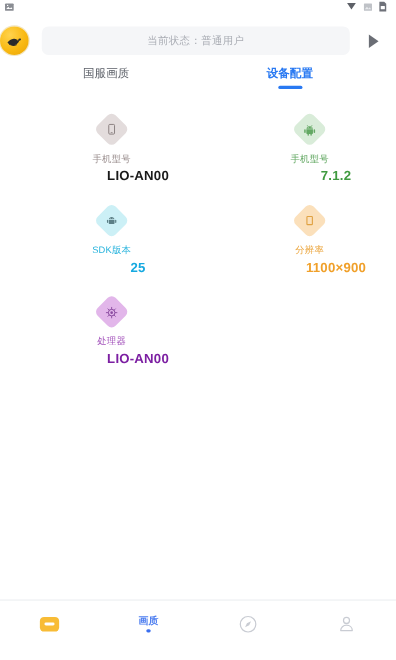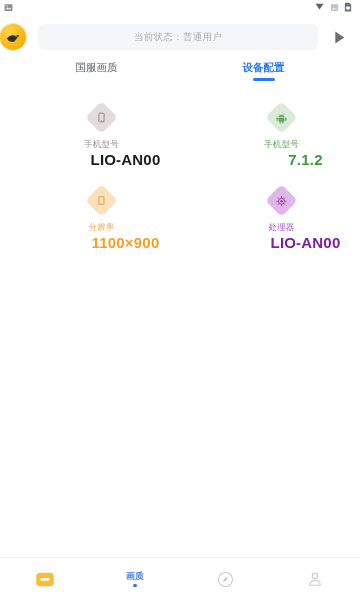--- a/index.html
+++ b/index.html
@@ -130,32 +130,32 @@
     margin-bottom: 9px;
   }
   .diamond > * { transform: rotate(-45deg); display:block; }
   .card-label {
     font-size: 8.5px;
     line-height: 12px;
     margin-bottom: 3px;
     letter-spacing: .2px;
   }
   .card-value {
-    font-size: 15px;
+    font-size: 12px;
     font-weight: bold;
     line-height: 14px;
     letter-spacing: .2px;
     padding-left: 48px;
   }
 
   
   .bottom-nav {
     position: absolute;
     left: 0;
-    bottom: 0;
+    bottom: 12px;
     width: 360px;
     height: 42px;
     background: #ffffff;
     border-top: 1px solid #eceef1;
     display: flex;
     align-items: center;
   }
   .nav-item {
     flex: 1 1 25%;
     height: 100%;
@@ -266,20 +266,34 @@
         <rect x="8.9" y="12.4" width="1.7" height="2.6" rx=".85" fill="#63a863"></rect>
         <circle cx="6.2" cy="5.2" r=".55" fill="#ffffff"></circle>
         <circle cx="9.8" cy="5.2" r=".55" fill="#ffffff"></circle>
         <path d="M5.2 2.4l.9 1.3M10.8 2.4l-.9 1.3" stroke="#63a863" stroke-width=".8" stroke-linecap="round"></path>
       </svg>
     </span>
     <span class="card-label" style="color:#63a863">手机型号</span>
     <span class="card-value" style="color:#3f9a3f">7.1.2</span>
   </div>
 
+  <div class="card">
+    <span class="diamond" style="background:#ccf0f6">
+      <svg width="11" height="11" viewBox="0 0 16 16">
+        <path d="M4.2 7.2h7.6v4.4a1 1 0 01-1 1H5.2a1 1 0 01-1-1z" fill="#5b7f86"></path>
+        <path d="M4.3 6.4c.2-1.8 1.7-3.1 3.7-3.1s3.5 1.3 3.7 3.1z" fill="#5b7f86"></path>
+        <circle cx="6.4" cy="5.1" r=".5" fill="#e8f8fb"></circle>
+        <circle cx="9.6" cy="5.1" r=".5" fill="#e8f8fb"></circle>
+        <rect x="1.8" y="7.1" width="1.6" height="4" rx=".8" fill="#5b7f86"></rect>
+        <rect x="12.6" y="7.1" width="1.6" height="4" rx=".8" fill="#5b7f86"></rect>
+      </svg>
+    </span>
+    <span class="card-label" style="color:#2ab4dd">SDK版本</span>
+    <span class="card-value" style="color:#16a9e0">25</span>
+  </div>
 
   <div class="card">
     <span class="diamond" style="background:#fbe0bb">
       <svg width="11" height="11" viewBox="0 0 16 16">
         <rect x="4.4" y="2.6" width="7.2" height="10.8" rx="1" fill="none" stroke="#e0a243" stroke-width="1.5"></rect>
       </svg>
     </span>
     <span class="card-label" style="color:#eba43a">分辨率</span>
     <span class="card-value" style="color:#f0a02a">1100×900</span>
   </div>

